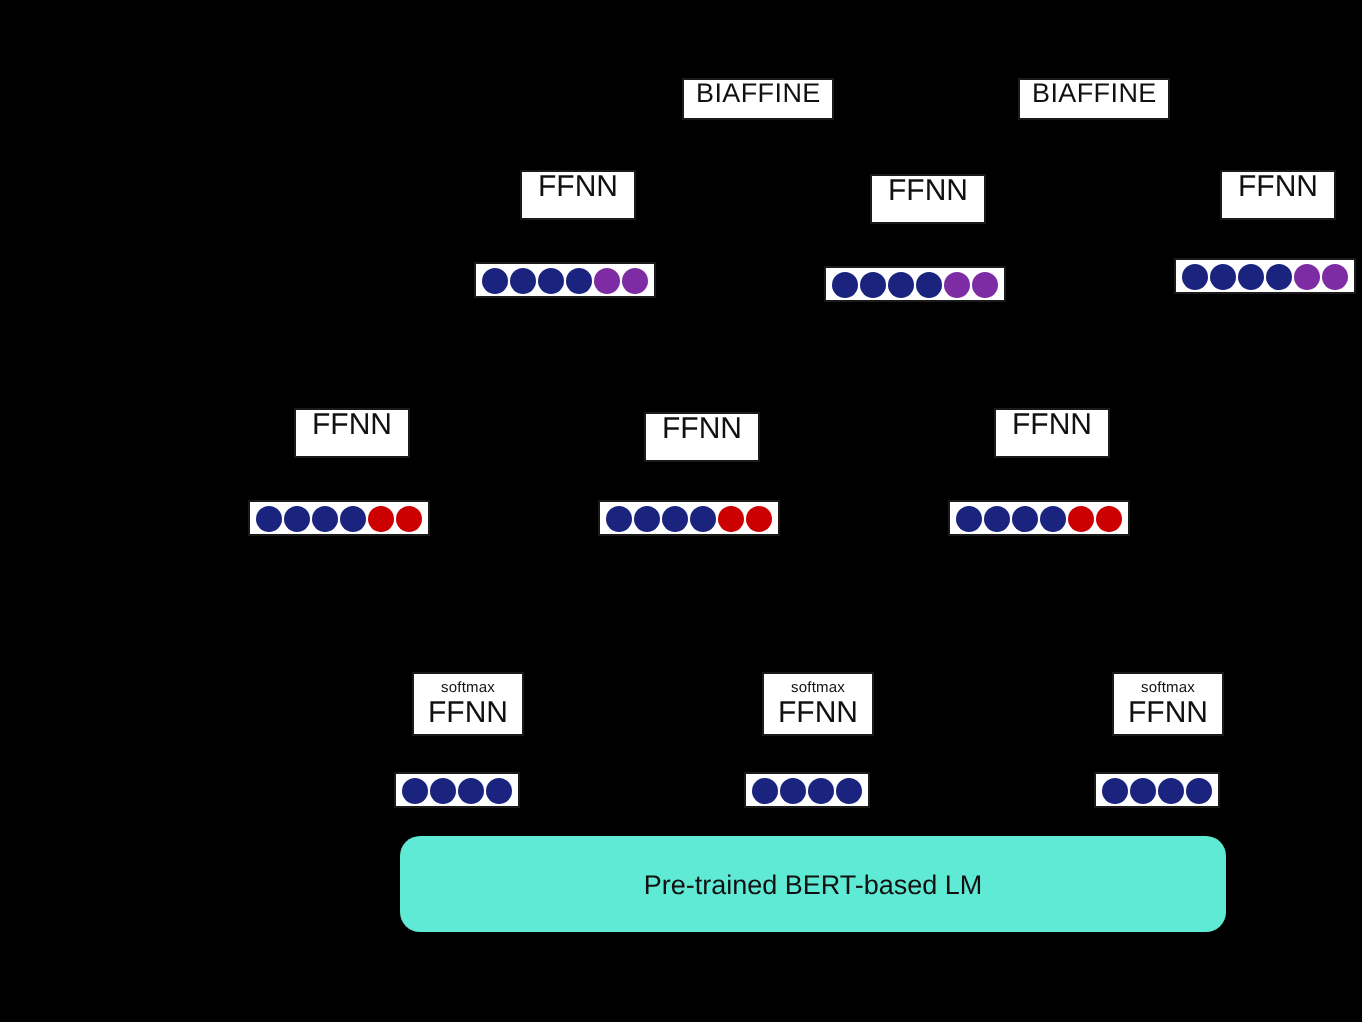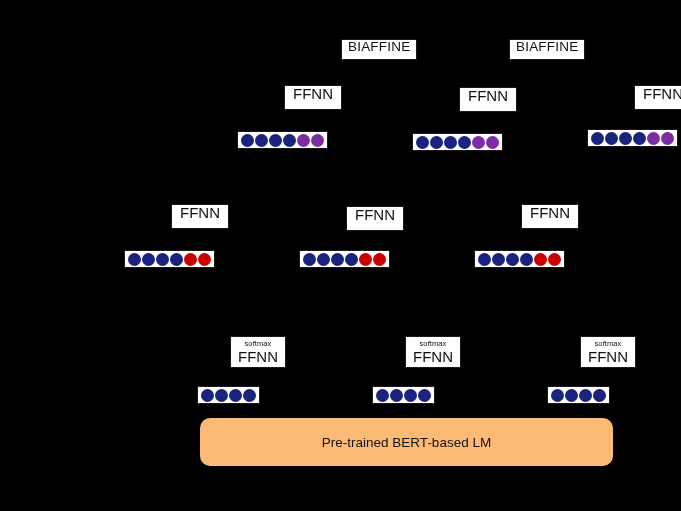--- a/index.html
+++ b/index.html
@@ -27,21 +27,20 @@
   .biaffine{
     font-size:13.5px;
     letter-spacing:0.2px;
     height:21px;
     padding:0 6px;
   }
   .ffnn{
     font-size:15px;
     height:25px;
     padding:0 8px;
-    margin-left:24px;
   }
   
   .ffnn-softmax{
     flex-direction:column;
     justify-content:center;
     align-items:center;
     height:32px;
     padding:1px 7px 1px 7px;
     text-align:right;
   }
@@ -73,21 +72,21 @@
     width:13px;height:13px;border-radius:50%;
     flex:0 0 auto;
     display:block;
   }
   .dot.blue{background:#1a237e;}
   .dot.red{background:#cc0000;}
   .dot.purple{background:#7e2ca3;}
 
   
   .lmbox{
-    background:#fdba74;
+    background:#5eead4;
     border-radius:10px;
     color:#111;
     font-size:13.5px;
     display:flex;
     align-items:center;
     justify-content:center;
     text-align:center;
   }
 </style>
 </head>

